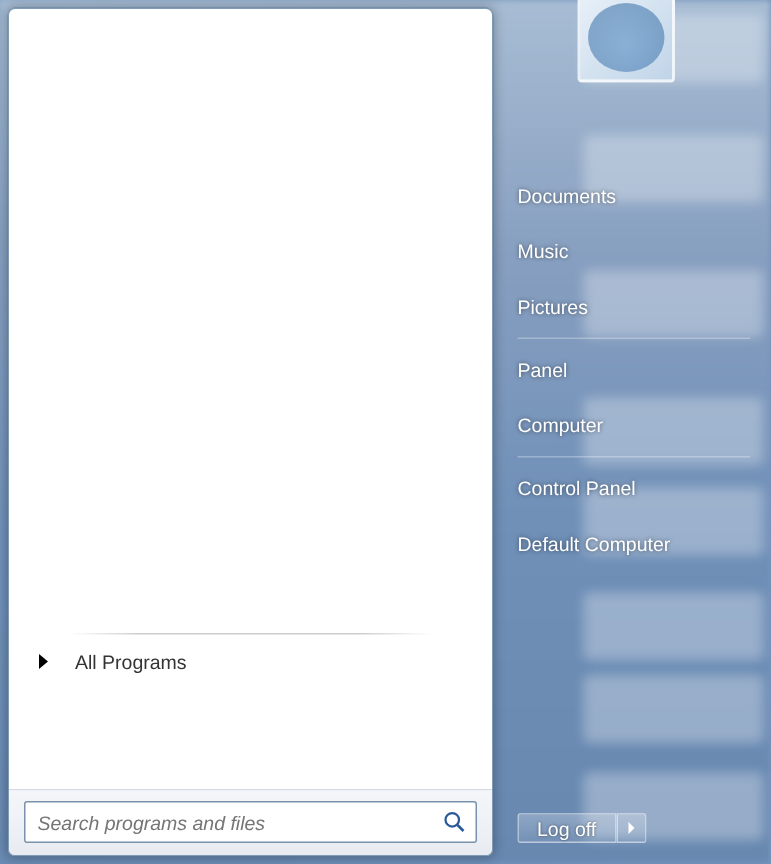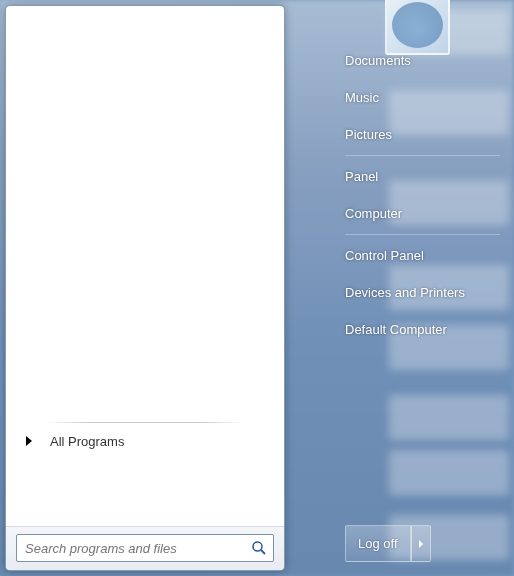--- a/index.html
+++ b/index.html
@@ -44,21 +44,21 @@
       background: rgba(255,255,255,0.3);
       border-radius: 4px;
       filter: blur(4px);
     }
     
     
     .left-panel {
       position: absolute;
       top: 5px;
       left: 5px;
-      width: 280px;
+      width: 324px;
       height: 566px;
       background: #ffffff;
       border: 1px solid rgba(0,56,110,0.5);
       border-radius: 5px;
       box-shadow: 0 0 8px rgba(0,0,0,0.3);
     }
     
     .programs-area {
       position: absolute;
       top: 0;
@@ -147,21 +147,21 @@
       height: 16px;
     }
     
     
     .right-panel {
       position: absolute;
       top: 0;
       left: 335px;
       width: 175px;
       height: 576px;
-      padding-top: 42px;
+      padding-top: 112px;
     }
     
     .user-picture {
       position: absolute;
       top: -5px;
       left: 50px;
       width: 65px;
       height: 60px;
       background: linear-gradient(135deg, #e8f0f8, #c0d4e8);
       border: 2px solid rgba(255,255,255,0.6);
@@ -194,21 +194,21 @@
       height: 1px;
       background: rgba(255,255,255,0.3);
       margin: 2px 10px;
     }
     
     .logoff-container {
       position: absolute;
       bottom: 14px;
       left: 10px;
       display: flex;
-      height: 37px;
+      height: 20px;
     }
     
     .logoff-btn {
       background: linear-gradient(to bottom, rgba(255,255,255,0.25), rgba(255,255,255,0.08));
       border: 1px solid rgba(255,255,255,0.4);
       color: #fff;
       padding: 0 12px;
       cursor: pointer;
       font-size: 13px;
       display: flex;
@@ -291,23 +291,20 @@
     <span>Panel</span>
   </div>
   <div class="menu-item">
     <span>Computer</span>
   </div>
   <div class="menu-divider"></div>
   <div class="menu-item">
     <span>Control Panel</span>
   </div>
   <div class="menu-item">
-    <span>Devices and Printers</span>
-  </div>
-  <div class="menu-item">
     <span>Default Computer</span>
   </div>
 
   <div class="logoff-container">
     <button class="logoff-btn">
       <span>Log off</span>
     </button>
     <button class="logoff-arrow">
       <div class="tri"></div>
     </button>

